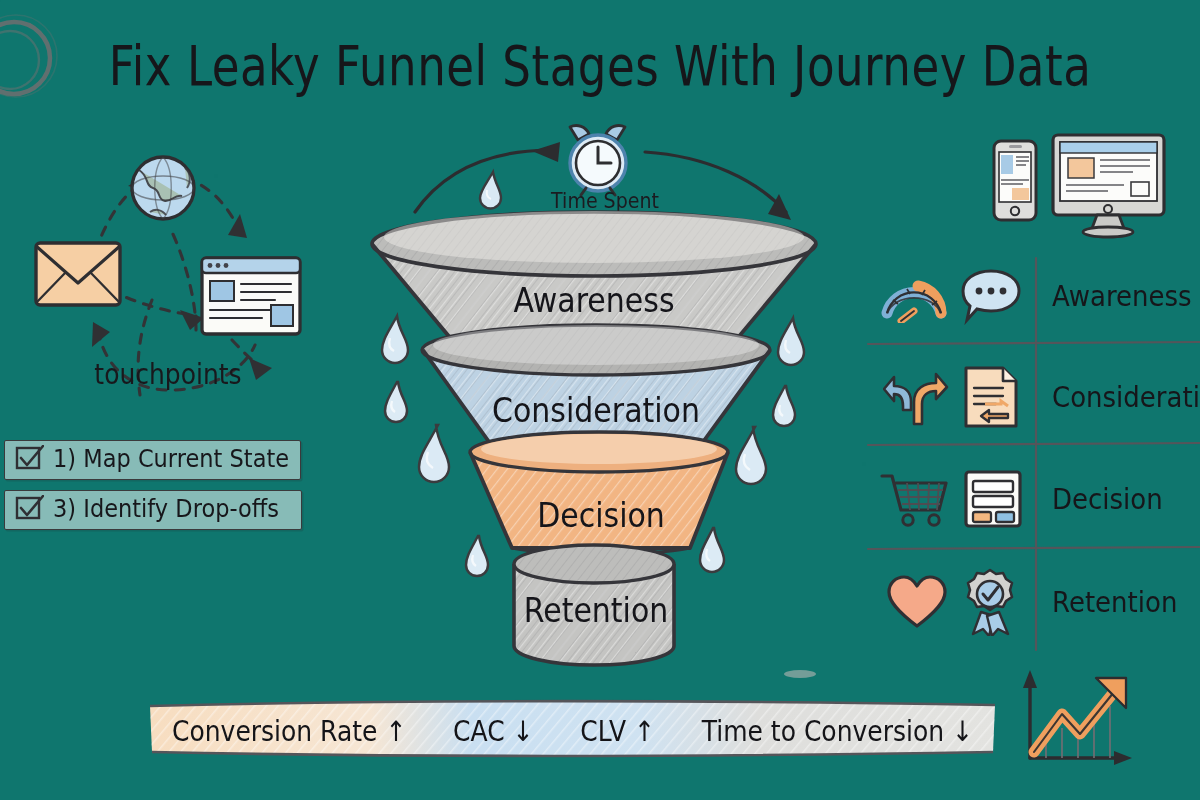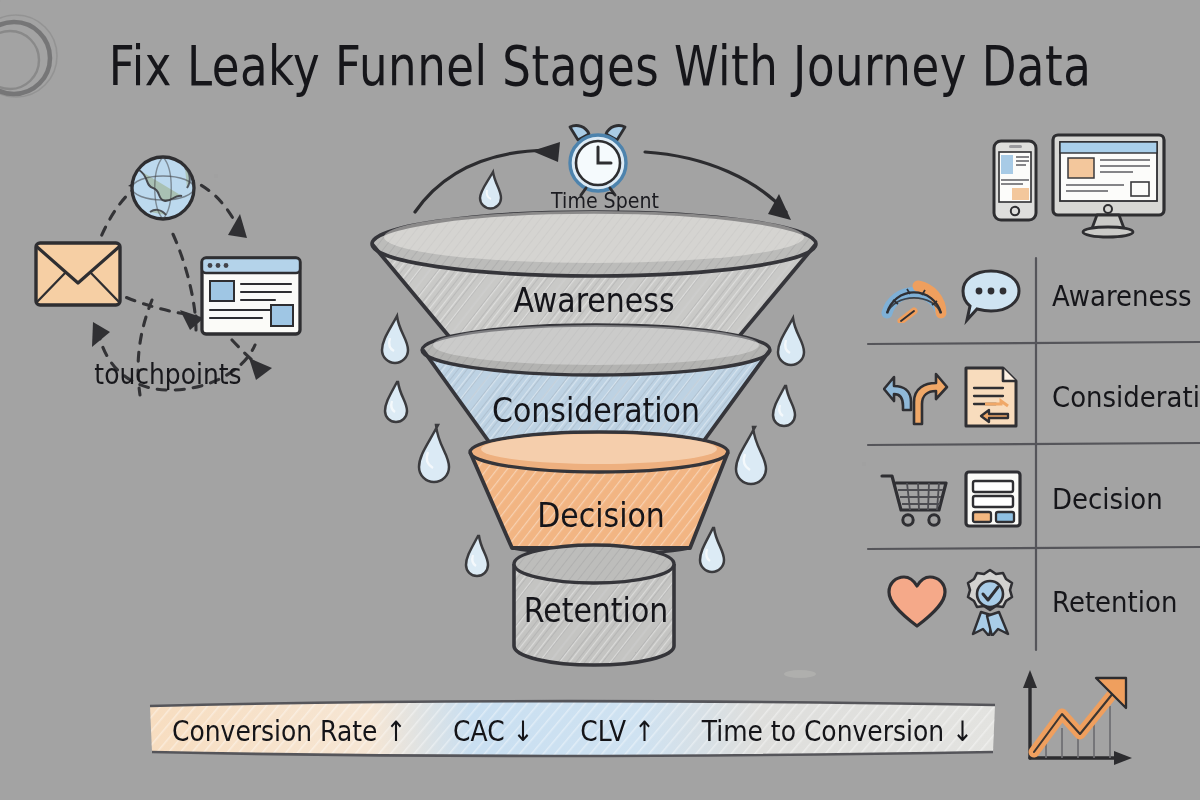--- a/index.html
+++ b/index.html
@@ -5,21 +5,21 @@
 <style>
   html, body {
     margin: 0;
     padding: 0;
     background: #ffffff;
   }
   #canvas {
     position: relative;
     width: 1200px;
     height: 800px;
-    background: #a3a3a3;
+    background: #0f766e;
     overflow: hidden;
     font-family: "DejaVu Sans", sans-serif;
   }
   
   #paper-texture {
     position: absolute;
     inset: 0;
     pointer-events: none;
     background:
       radial-gradient(circle at 18% 22%, rgba(0,0,0,0.012) 0 2px, transparent 3px),
@@ -395,22 +395,42 @@
     <ellipse cx="800" cy="674" rx="16" ry="4" fill="#b8b8b4" opacity=".6"></ellipse>
   </svg>
 
   <div class="funnel-label" style="left:453px; top:283px; width:282px;">Awareness</div>
   <div class="funnel-label" style="left:455px; top:393px; width:282px;">Consideration</div>
   <div class="funnel-label" style="left:460px; top:498px; width:282px;">Decision</div>
   <div class="funnel-label" style="left:455px; top:593px; width:282px;">Retention</div>
 
   <div id="checklist">
 
-
-
+    <div class="check-row">
+      <div class="check-box-frame" style="width:295px;"></div>
+      <div class="check-mark-wrap">
+        <svg viewBox="0 0 30 26" width="30" height="26">
+          <rect x="3" y="3" width="22" height="20" fill="none" stroke="#2f2f33" stroke-width="2.4"></rect>
+          <path d="M7,13 L13,20 L29,1" fill="none" stroke="#2f2f33" stroke-width="2.6" stroke-linecap="round" stroke-linejoin="round"></path>
+        </svg>
+      </div>
+      <div class="check-text">1) Map Current State</div>
+    </div>
+
+
+    <div class="check-row">
+      <div class="check-box-frame" style="width:296px;"></div>
+      <div class="check-mark-wrap">
+        <svg viewBox="0 0 30 26" width="30" height="26">
+          <rect x="3" y="3" width="22" height="20" fill="none" stroke="#2f2f33" stroke-width="2.4"></rect>
+          <path d="M7,13 L13,20 L29,1" fill="none" stroke="#2f2f33" stroke-width="2.6" stroke-linecap="round" stroke-linejoin="round"></path>
+        </svg>
+      </div>
+      <div class="check-text">3) Identify Drop-offs</div>
+    </div>
 
   </div>
 
   <svg class="layer" viewBox="0 0 1200 800">
     <g stroke="#55555a" stroke-width="2.2" stroke-linecap="round" fill="none">
       <path d="M1036,258 L1036,650"></path>
       <path d="M868,344 L1200,342"></path>
       <path d="M868,445 L1200,443"></path>
       <path d="M868,549 L1200,547"></path>
     </g>

